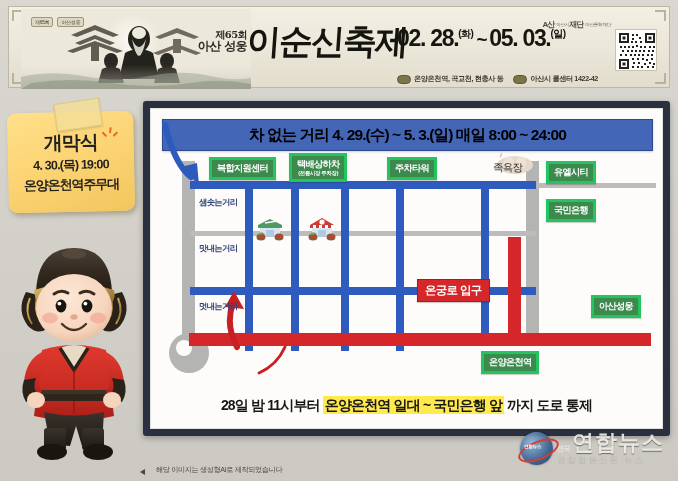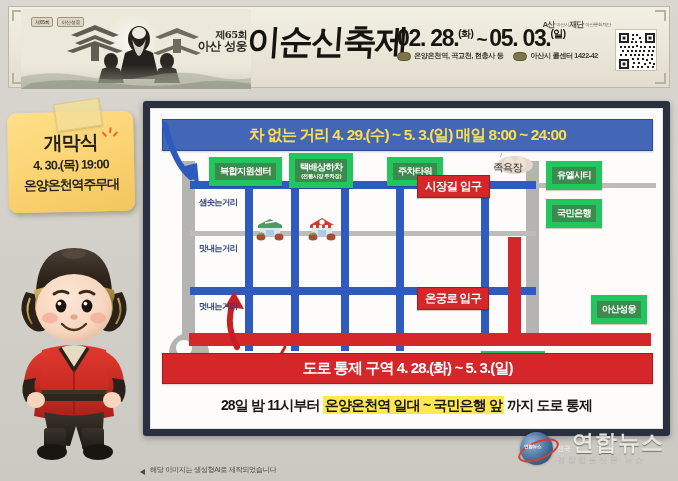--- a/index.html
+++ b/index.html
@@ -38,21 +38,21 @@
     font-family:"DejaVu Serif","Liberation Serif",serif;
     color:#15140f;letter-spacing:-2px;white-space:nowrap;
     transform:skewX(-4deg);}
 
   
   #dates{position:absolute;left:388px;top:20px;width:225px;}
   .dateline{font-size:23px;font-weight:bold;color:#17150f;letter-spacing:-1.3px;
     white-space:nowrap;line-height:1;}
   .dateline .sup{font-size:10px;vertical-align:super;letter-spacing:-.5px;}
   .dateline .tilde{font-size:19px;padding:0 3px;}
-  .infoline{display:flex;gap:10px;margin-top:1px;align-items:center;}
+  .infoline{display:flex;gap:10px;margin-top:24px;align-items:center;}
   .infoitem{display:flex;align-items:center;gap:3px;}
   .pill{width:12px;height:7px;border-radius:5px;background:#7d7448;
     border:1px solid #5d5632;flex:none;}
   .infotxt{font-size:7.2px;font-weight:bold;color:#3a372c;letter-spacing:-.4px;
     white-space:nowrap;}
 
   
   #sponsors{position:absolute;right:58px;top:12px;display:flex;align-items:center;}
   .splogo{display:flex;align-items:center;gap:2px;}
   .spmark{font-size:8px;font-weight:bold;color:#4d4a3d;letter-spacing:-1px;}
@@ -82,21 +82,21 @@
 
   
   #mapwrap{position:absolute;left:143px;top:101px;width:527px;height:335px;
     background:#2b3040;border-radius:3px;box-shadow:0 2px 6px rgba(0,0,0,.3);}
   #mapinner{position:absolute;left:7px;top:7px;right:7px;bottom:7px;
     background:#fdfcfa;border:1px solid #e4e2dc;overflow:hidden;}
 
   .bluebar{position:absolute;left:11px;top:10px;width:calc(100% - 22px);height:30px;
     background:#4366b6;border:1px solid #2d4a91;display:flex;align-items:center;
     justify-content:center;box-shadow:0 1px 2px rgba(0,0,0,.18);}
-  .bluebar span{font-size:15.5px;font-weight:bold;color:#fde047;letter-spacing:-.9px;
+  .bluebar span{font-size:15.5px;font-weight:bold;color:#000000;letter-spacing:-.9px;
     white-space:nowrap;}
 
   .redbar{position:absolute;left:11px;bottom:44px;width:calc(100% - 22px);height:29px;
     background:#d5262a;border:1px solid #a81a1d;display:flex;align-items:center;
     justify-content:center;box-shadow:0 1px 2px rgba(0,0,0,.18);}
   .redbar span{font-size:15px;font-weight:bold;color:#fff;letter-spacing:-.9px;
     white-space:nowrap;}
 
   .caption{position:absolute;left:11px;bottom:8px;width:calc(100% - 22px);height:28px;
     display:flex;align-items:center;justify-content:center;}
@@ -111,35 +111,35 @@
   .rred{background:#d5262a;}
   .rthin{background:#bdbcba;}
 
   .circle{position:absolute;border-radius:50%;background:#b4b4b2;}
   .circle .hole{position:absolute;left:7px;top:7px;width:16px;height:16px;
     border-radius:50%;background:#fdfcfa;}
 
   
   .lbl{position:absolute;font-weight:bold;white-space:nowrap;letter-spacing:-.7px;
     display:flex;flex-direction:column;align-items:center;justify-content:center;}
-  .lgreen{background:#3d8a4e;border:6px solid #22c55e;color:#fff;
+  .lgreen{background:#3d8a4e;border:3px solid #22c55e;color:#fff;
     font-size:9.2px;padding:2px 5px;box-shadow:0 1px 1px rgba(0,0,0,.18);}
   .lgreen .sub{font-size:5.4px;font-weight:bold;letter-spacing:-.3px;margin-top:-1px;}
   .lred{background:#d5262a;border:1px solid #a81a1d;color:#fff;
     font-size:11.5px;padding:3px 7px;box-shadow:0 1px 1px rgba(0,0,0,.18);}
   .lplain{color:#2d4176;font-size:8.4px;}
   .lfoot{color:#2b2a26;font-size:10.5px;font-weight:normal;}
 
   .stall{position:absolute;width:28px;height:24px;}
 
   
   .arrowsvg{position:absolute;pointer-events:none;}
 
   
-  #disclaim{position:absolute;left:140px;bottom:6px;display:flex;align-items:flex-end;gap:5px;}
+  #disclaim{position:absolute;left:140px;bottom:6px;display:flex;align-items:flex-end;gap:11px;}
   #disclaim .tri{width:0;height:0;border-top:3.5px solid transparent;
     border-bottom:3.5px solid transparent;border-right:5px solid #4a4740;}
   #disclaim span{font-size:7.2px;color:#4a4740;letter-spacing:-.4px;}
 
   #watermark{position:absolute;right:14px;bottom:16px;display:flex;align-items:center;gap:4px;opacity:.92;}
   .wglobe{position:relative;width:33px;height:33px;border-radius:50%;
     background:radial-gradient(circle at 35% 32%,#8fb4d8,#335c8c 62%,#1d3c60);
     box-shadow:0 0 3px rgba(0,0,0,.35);}
   .wglobe .ring{position:absolute;left:-3px;top:9px;width:39px;height:15px;
     border:2.5px solid #d2342c;border-radius:50%;transform:rotate(-22deg);}
@@ -530,40 +530,34 @@
         <span>아산성웅</span>
       </div>
       <div class="lbl lgreen" style="left:330px;top:242px;">
         <span>온양온천역</span>
       </div>
 
       <div class="lbl lfoot" style="left:342px;top:52px;">
         <span>족욕장</span>
       </div>
 
-      <div class="lbl lred" style="left:266px;top:66px;">
-        <span>시장길 입구</span>
-      </div>
-      <div class="lbl lred" style="left:266px;top:178px;font-family:Liberation Serif, serif;">
+      <div class="lbl lred" style="left:266px;top:170px;">
         <span>온궁로 입구</span>
       </div>
 
       <div class="lbl lplain" style="left:48px;top:88px;">
         <span>샘솟는거리</span>
       </div>
       <div class="lbl lplain" style="left:48px;top:134px;font-family:Liberation Serif, serif;">
         <span>맛내는거리</span>
       </div>
       <div class="lbl lplain" style="left:48px;top:192px;">
         <span>멋내는거리</span>
       </div>
 
-      <div class="redbar">
-        <span>도로 통제 구역 4. 28.(화) ~ 5. 3.(일)</span>
-      </div>
 
       <div class="caption">
         <span><span>28일 밤 11시부터 </span><span class="hl">온양온천역 일대 ~ 국민은행 앞</span><span> 까지 도로 통제</span></span>
       </div>
 
     </div>
   </div>
 
   <div id="disclaim">
     <span class="tri"></span>

